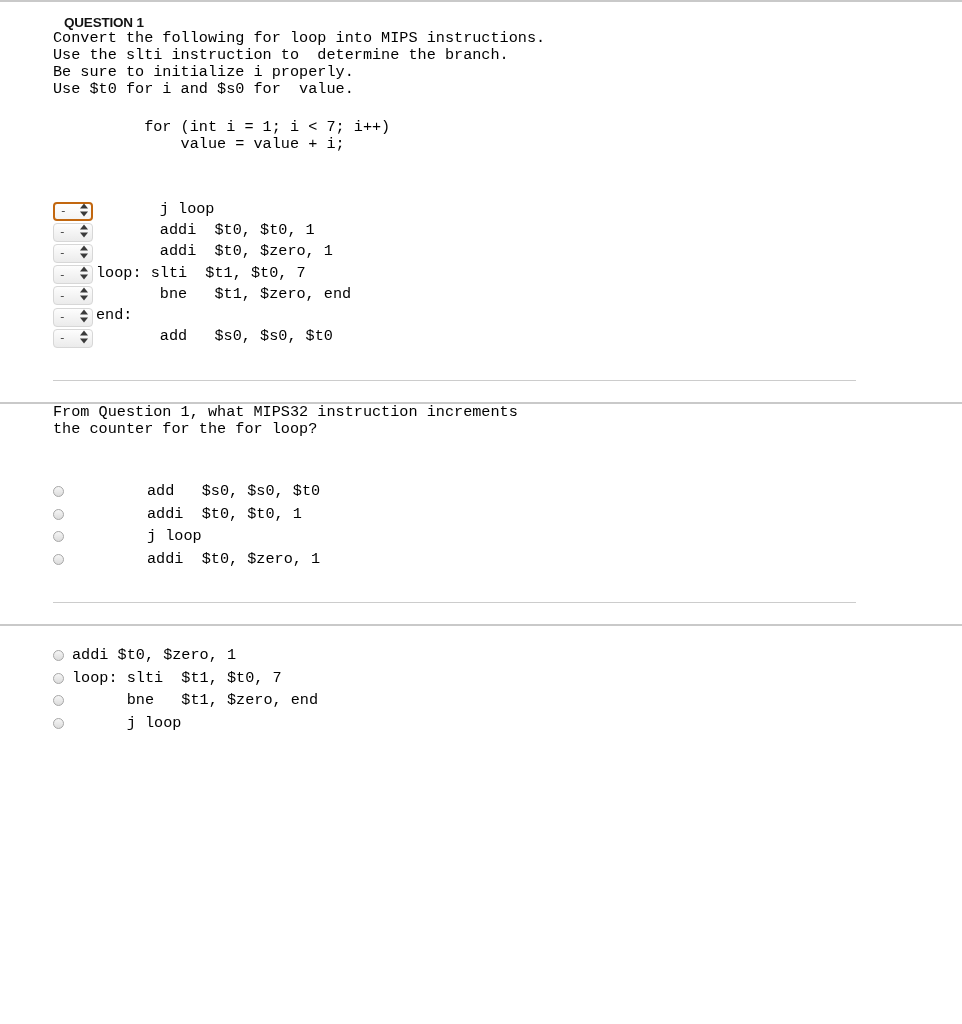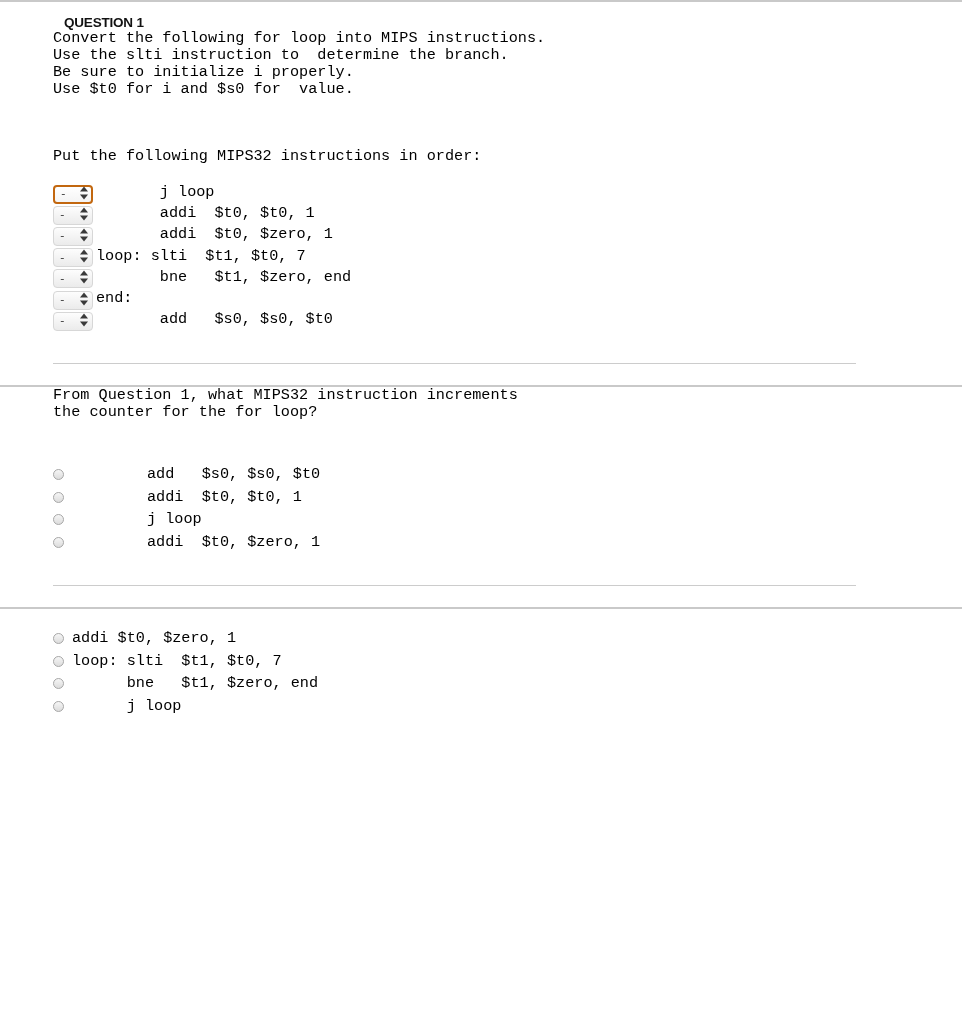--- a/index.html
+++ b/index.html
@@ -171,22 +171,23 @@
   <div class="block-rule"></div>
 
   <section class="question">
     <div class="q-title">QUESTION 1</div>
     <div class="q-body">
       <pre class="mono q-prompt">Convert the following for loop into MIPS instructions.
 Use the slti instruction to  determine the branch.
 Be sure to initialize i properly.
 Use $t0 for i and $s0 for  value.</pre>
       <div class="spacer-sm"></div>
+      <pre class="mono">          for (int i = 1; i &lt; 7; i++)
+              value = value + i;</pre>
       <div class="spacer-md"></div>
-      <pre class="mono">Put the following MIPS32 instructions in order:</pre>
 
       <div class="order-list">
 
         <div class="order-row">
           <span class="sel-wrap focused">
             <select class="ord-select">
               <option>-</option>
             </select>
             <span class="sel-arrows">
                 <i class="up"></i>

